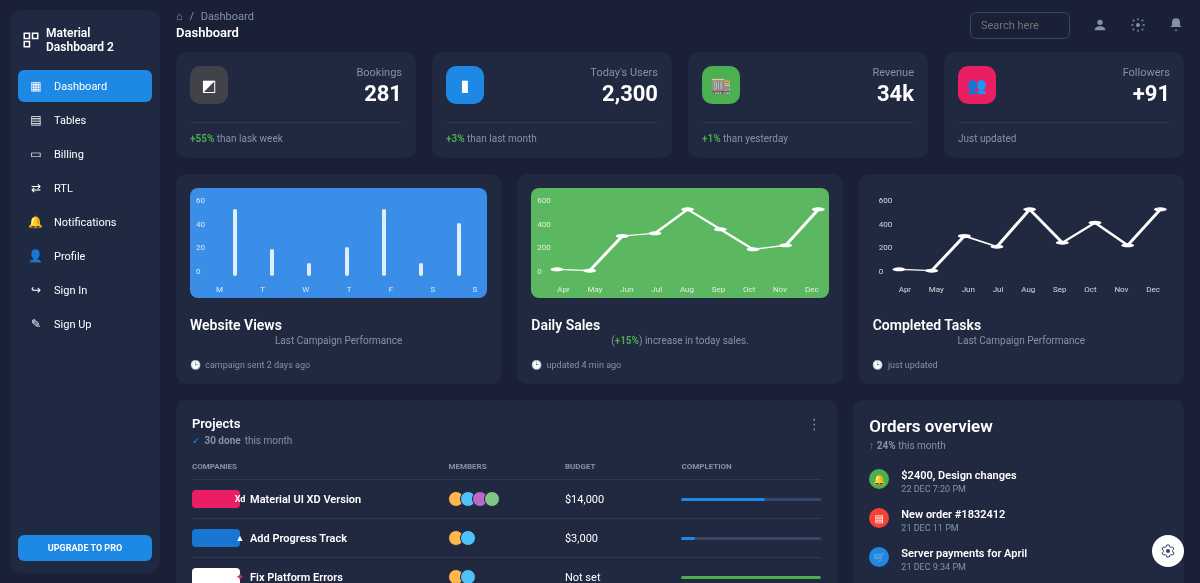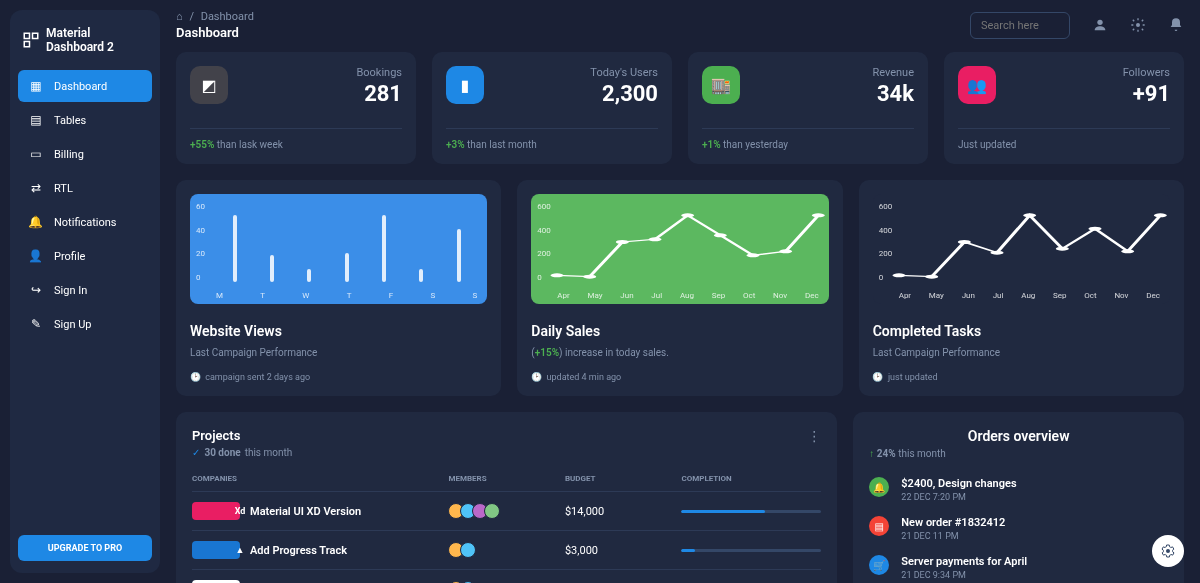--- a/index.html
+++ b/index.html
@@ -22,55 +22,55 @@
 .top-icon { width: 16px; height: 16px; color: #8392ab; cursor: pointer; }
 .stats { display: grid; grid-template-columns: repeat(4, 1fr); gap: 16px; margin-bottom: 16px; }
 .stat-card { background: #202940; border-radius: 10px; padding: 14px; position: relative; }
 .stat-icon { width: 38px; height: 38px; border-radius: 10px; display: flex; align-items: center; justify-content: center; position: absolute; top: 14px; left: 14px; font-size: 16px; }
 .stat-icon.dark { background: #42424a; }
 .stat-icon.blue { background: #1e88e5; }
 .stat-icon.green { background: #4caf50; }
 .stat-icon.pink { background: #e91e63; }
 .stat-label { text-align: right; font-size: 11px; color: #8392ab; }
 .stat-value { text-align: right; font-size: 22px; font-weight: 700; margin-top: 2px; }
-.stat-footer { margin-top: 22px; padding-top: 10px; border-top: 1px solid #2d3a56; font-size: 10px; color: #8392ab; }
+.stat-footer { margin-top: 16px; padding-top: 10px; border-top: 1px solid #2d3a56; font-size: 10px; color: #8392ab; }
 .stat-footer .pos { color: #4caf50; font-weight: 600; }
 .charts { display: grid; grid-template-columns: repeat(3, 1fr); gap: 16px; margin-bottom: 16px; }
 .chart-card { background: #202940; border-radius: 10px; padding: 14px; }
 .chart-canvas { height: 110px; border-radius: 8px; padding: 10px 12px; position: relative; }
 .chart-canvas.blue { background: #3b8ee8; }
 .chart-canvas.green { background: #5cb860; }
 .chart-canvas.dark { background: #202940; }
 .chart-y { position: absolute; left: 6px; top: 8px; bottom: 22px; display: flex; flex-direction: column; justify-content: space-between; font-size: 8px; color: rgba(255,255,255,0.8); }
 .chart-area { position: absolute; left: 26px; right: 10px; top: 8px; bottom: 22px; }
 .chart-x { position: absolute; left: 26px; right: 10px; bottom: 4px; display: flex; justify-content: space-between; font-size: 8px; color: rgba(255,255,255,0.8); }
 .bars { display: flex; align-items: flex-end; justify-content: space-around; height: 100%; }
 .bar { width: 4px; background: rgba(255,255,255,0.85); border-radius: 2px; }
 .chart-title { font-size: 14px; font-weight: 600; margin-top: 19px; }
-.chart-sub { font-size: 10px; color: #8392ab; margin-top: 8px; }
+.chart-sub { font-size: 10px; color: #8392ab; margin-top: 2px; text-align: center; }
 .chart-sub .pos { color: #4caf50; font-weight: 600; }
 .chart-footer { margin-top: 14px; font-size: 9px; color: #8392ab; display: flex; align-items: center; gap: 4px; }
 .bottom { display: grid; grid-template-columns: 2fr 1fr; gap: 16px; }
 .projects-card, .orders-card { background: #202940; border-radius: 10px; padding: 16px; }
 .proj-head { display: flex; justify-content: space-between; align-items: flex-start; }
 .proj-title { font-size: 13px; font-weight: 600; }
 .proj-sub { font-size: 10px; color: #8392ab; margin-top: 4px; display: flex; align-items: center; gap: 4px; }
 .check-icon { color: #1e88e5; }
 .more-icon { color: #8392ab; cursor: pointer; font-size: 14px; }
 .proj-table { margin-top: 16px; }
 .proj-th { display: grid; grid-template-columns: 2.2fr 1fr 1fr 1.2fr; font-size: 8px; color: #8392ab; text-transform: uppercase; font-weight: 700; padding-bottom: 8px; }
 .proj-row { display: grid; grid-template-columns: 2.2fr 1fr 1fr 1.2fr; align-items: center; padding: 10px 0; border-top: 1px solid #2d3a56; font-size: 11px; }
 .proj-company { display: flex; align-items: center; gap: 10px; font-weight: 600; }
 .proj-logo { width: 18px; height: 18px; border-radius: 4px; display: flex; align-items: center; justify-content: center; font-size: 9px; font-weight: 700; padding-left: 48px; }
 .avatars { display: flex; }
 .avatar { width: 16px; height: 16px; border-radius: 50%; border: 1px solid #202940; margin-left: -4px; }
 .avatar:first-child { margin-left: 0; }
 .progress { height: 3px; background: #344767; border-radius: 2px; overflow: hidden; }
 .progress-bar { height: 100%; border-radius: 2px; }
-.orders-title { font-size: 14px; font-weight: 600; text-align: center; }
+.orders-title { font-size: 17px; font-weight: 600; }
 .orders-sub { font-size: 10px; color: #8392ab; margin-top: 4px; }
 .orders-sub .arrow { color: #4caf50; }
 .timeline { margin-top: 18px; }
 .tl-item { display: flex; gap: 12px; margin-bottom: 14px; }
 .tl-icon { width: 20px; height: 20px; border-radius: 50%; display: flex; align-items: center; justify-content: center; font-size: 10px; flex-shrink: 0; }
 .tl-title { font-size: 11px; font-weight: 600; }
 .tl-time { font-size: 9px; color: #8392ab; margin-top: 2px; }
 .fab { position: fixed; bottom: 16px; right: 16px; width: 32px; height: 32px; border-radius: 50%; background: #fff; color: #344767; display: flex; align-items: center; justify-content: center; cursor: pointer; }
 svg { display: block; }
 </style>

